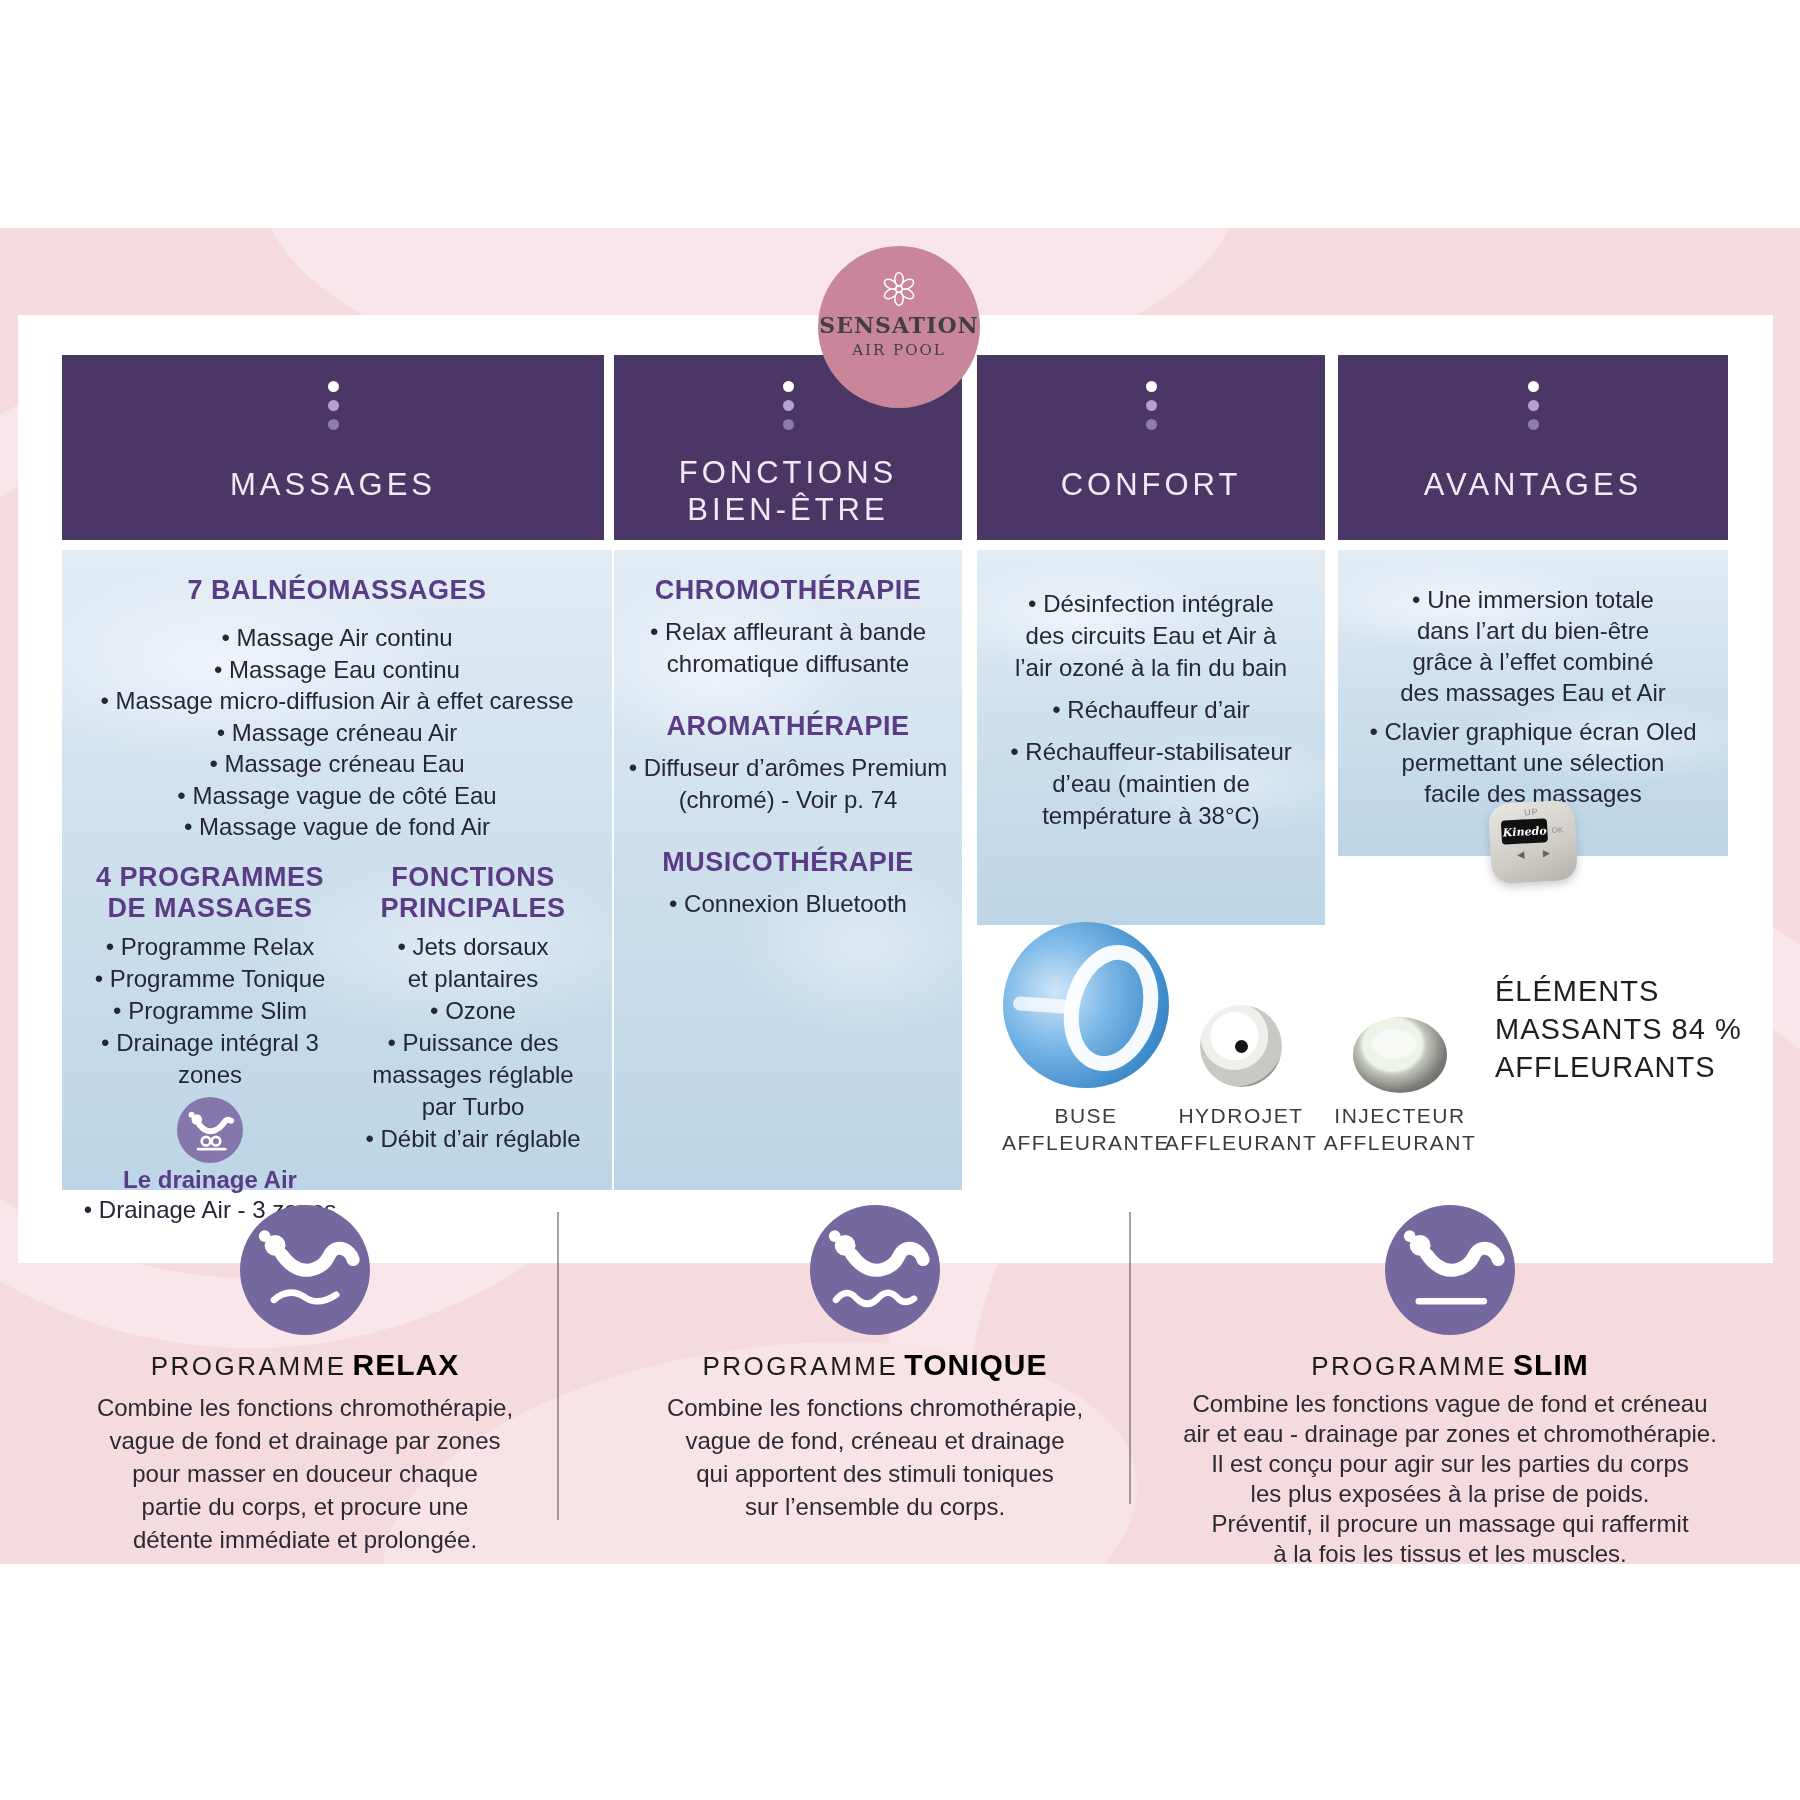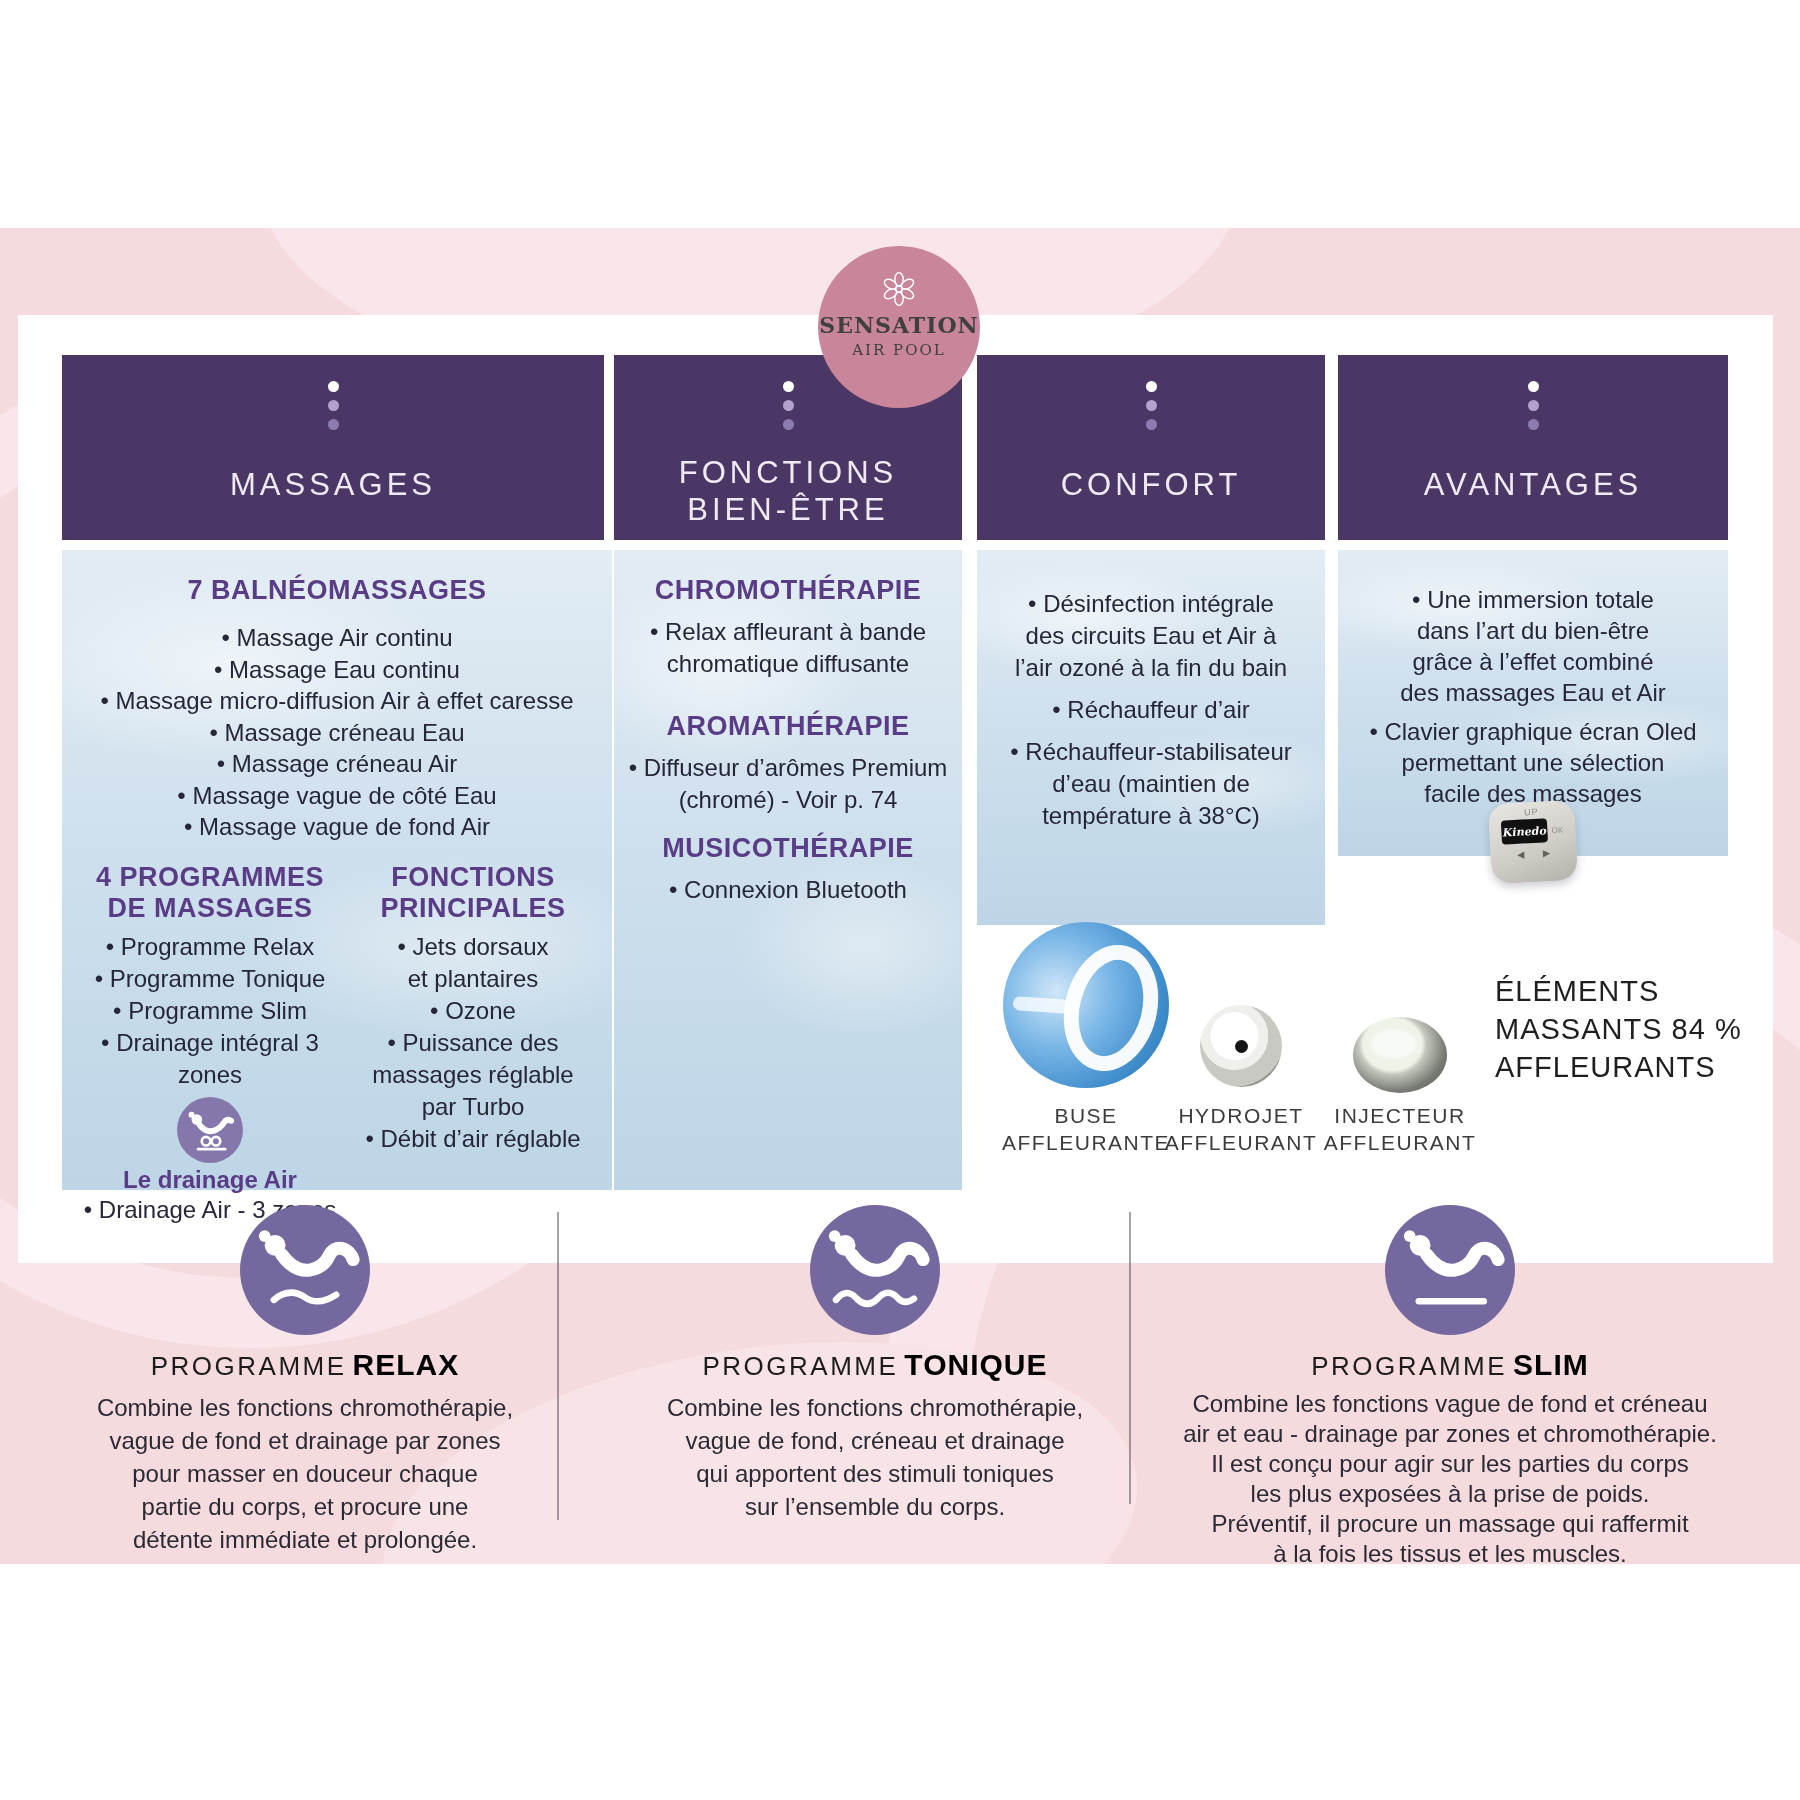--- a/index.html
+++ b/index.html
@@ -66,21 +66,21 @@
   .sublist{margin-top:7px;}
   .drain-ic{width:66px;height:66px;border-radius:50%;background:#8577ab;margin:6px auto 0;}
   .drain-title{color:#5a3c86;font-weight:700;font-size:24px;margin-top:2px;line-height:30px;}
   .drain-item{line-height:30px;}
 
   #panel2{padding-top:0;}
   .p2-wrap{padding-top:24px;}
   .p2-wrap .item{margin-top:10px;line-height:32px;}
   .p2-wrap .panel-h + .item{margin-top:10px;}
   .p2-wrap .panel-h.h2{margin-top:30px;}
-  .p2-wrap .panel-h.h3{margin-top:16px;}
+  .p2-wrap .panel-h.h3{margin-top:30px;}
 
   .p3-wrap{padding-top:28px;}
   .p3-wrap .item{line-height:32px;margin-top:10px;}
   .p4-wrap{padding-top:26px;}
   .p4-wrap .item{line-height:31px;margin-top:8px;}
 
   
   .keypad{position:absolute;left:152px;top:252px;width:86px;height:80px;border-radius:20px;
           background:linear-gradient(160deg,#e9e7e3 0%,#cfccc6 60%,#b4b1ab 100%);
           box-shadow:0 4px 8px rgba(60,60,80,.25);transform:rotate(-3deg);
@@ -186,22 +186,22 @@
       </div>
     <div class="bar-title">AVANTAGES</div>
   </div>
 
   <div class="panel" id="panel1">
     <div class="panel-h main">7 BALNÉOMASSAGES</div>
     <div class="blist body-t">
       <div>• Massage Air continu</div>
       <div>• Massage Eau continu</div>
       <div>• Massage micro-diffusion Air à effet caresse</div>
+      <div>• Massage créneau Air</div>
       <div>• Massage créneau Eau</div>
-      <div>• Massage créneau Air</div>
       <div>• Massage vague de côté Eau</div>
       <div>• Massage vague de fond Air</div>
     </div>
     <div class="subcol left">
       <div class="panel-h ml">4 PROGRAMMES
 DE MASSAGES</div>
       <div class="sublist body-t">
         <div>• Programme Relax</div>
         <div>• Programme Tonique</div>
         <div>• Programme Slim</div>

